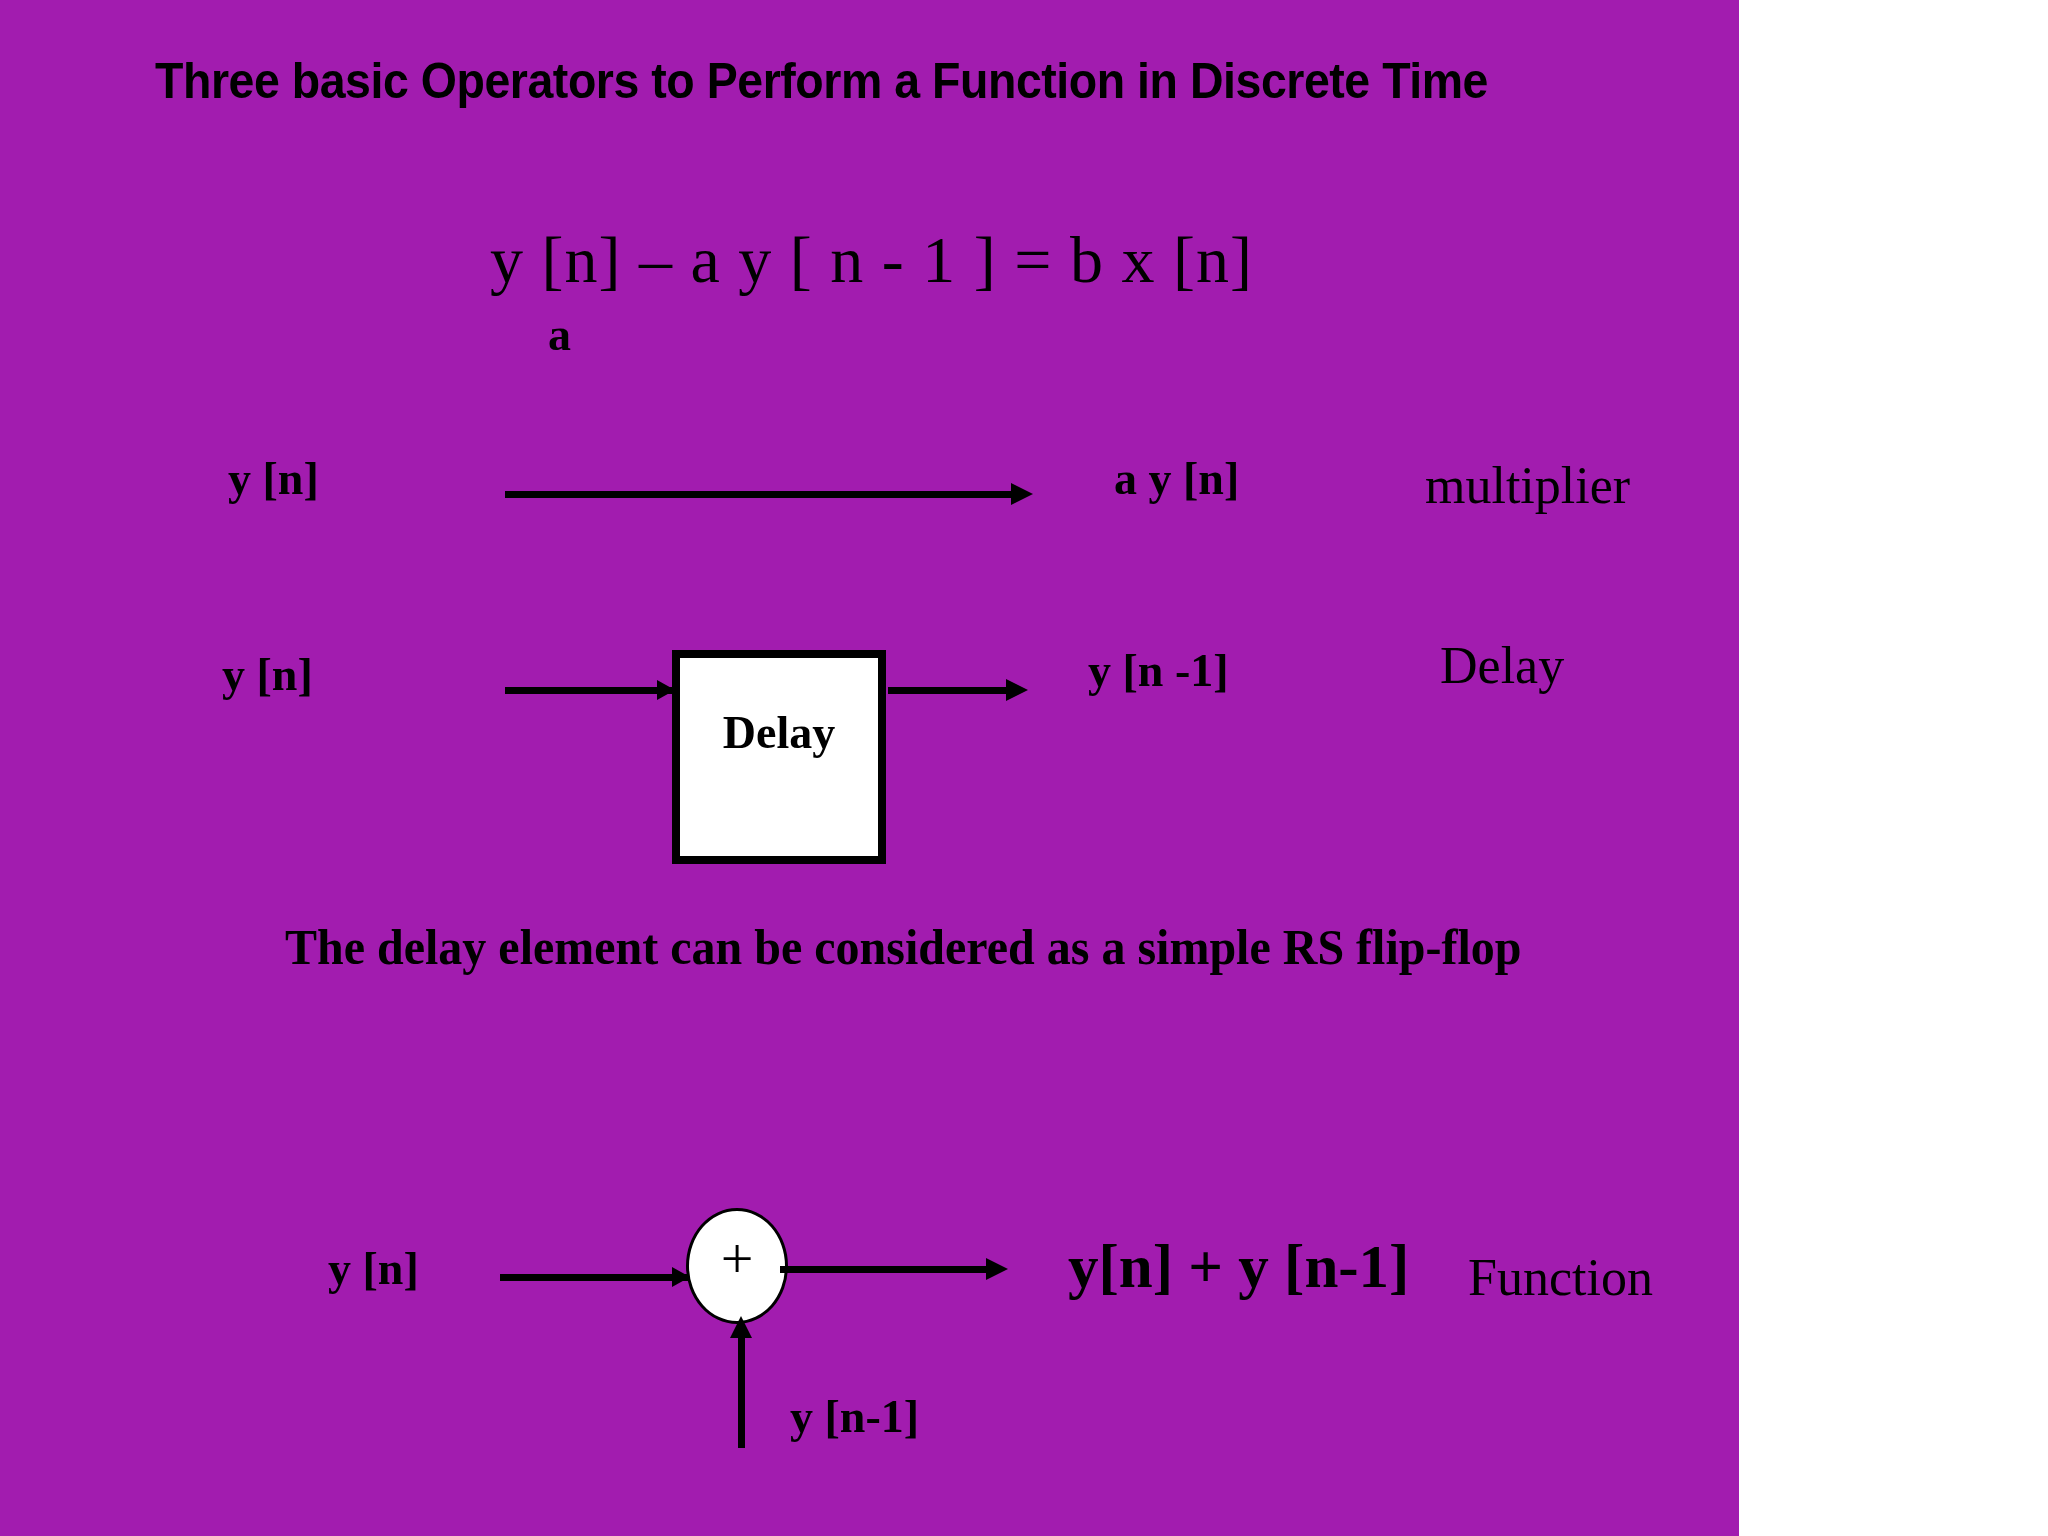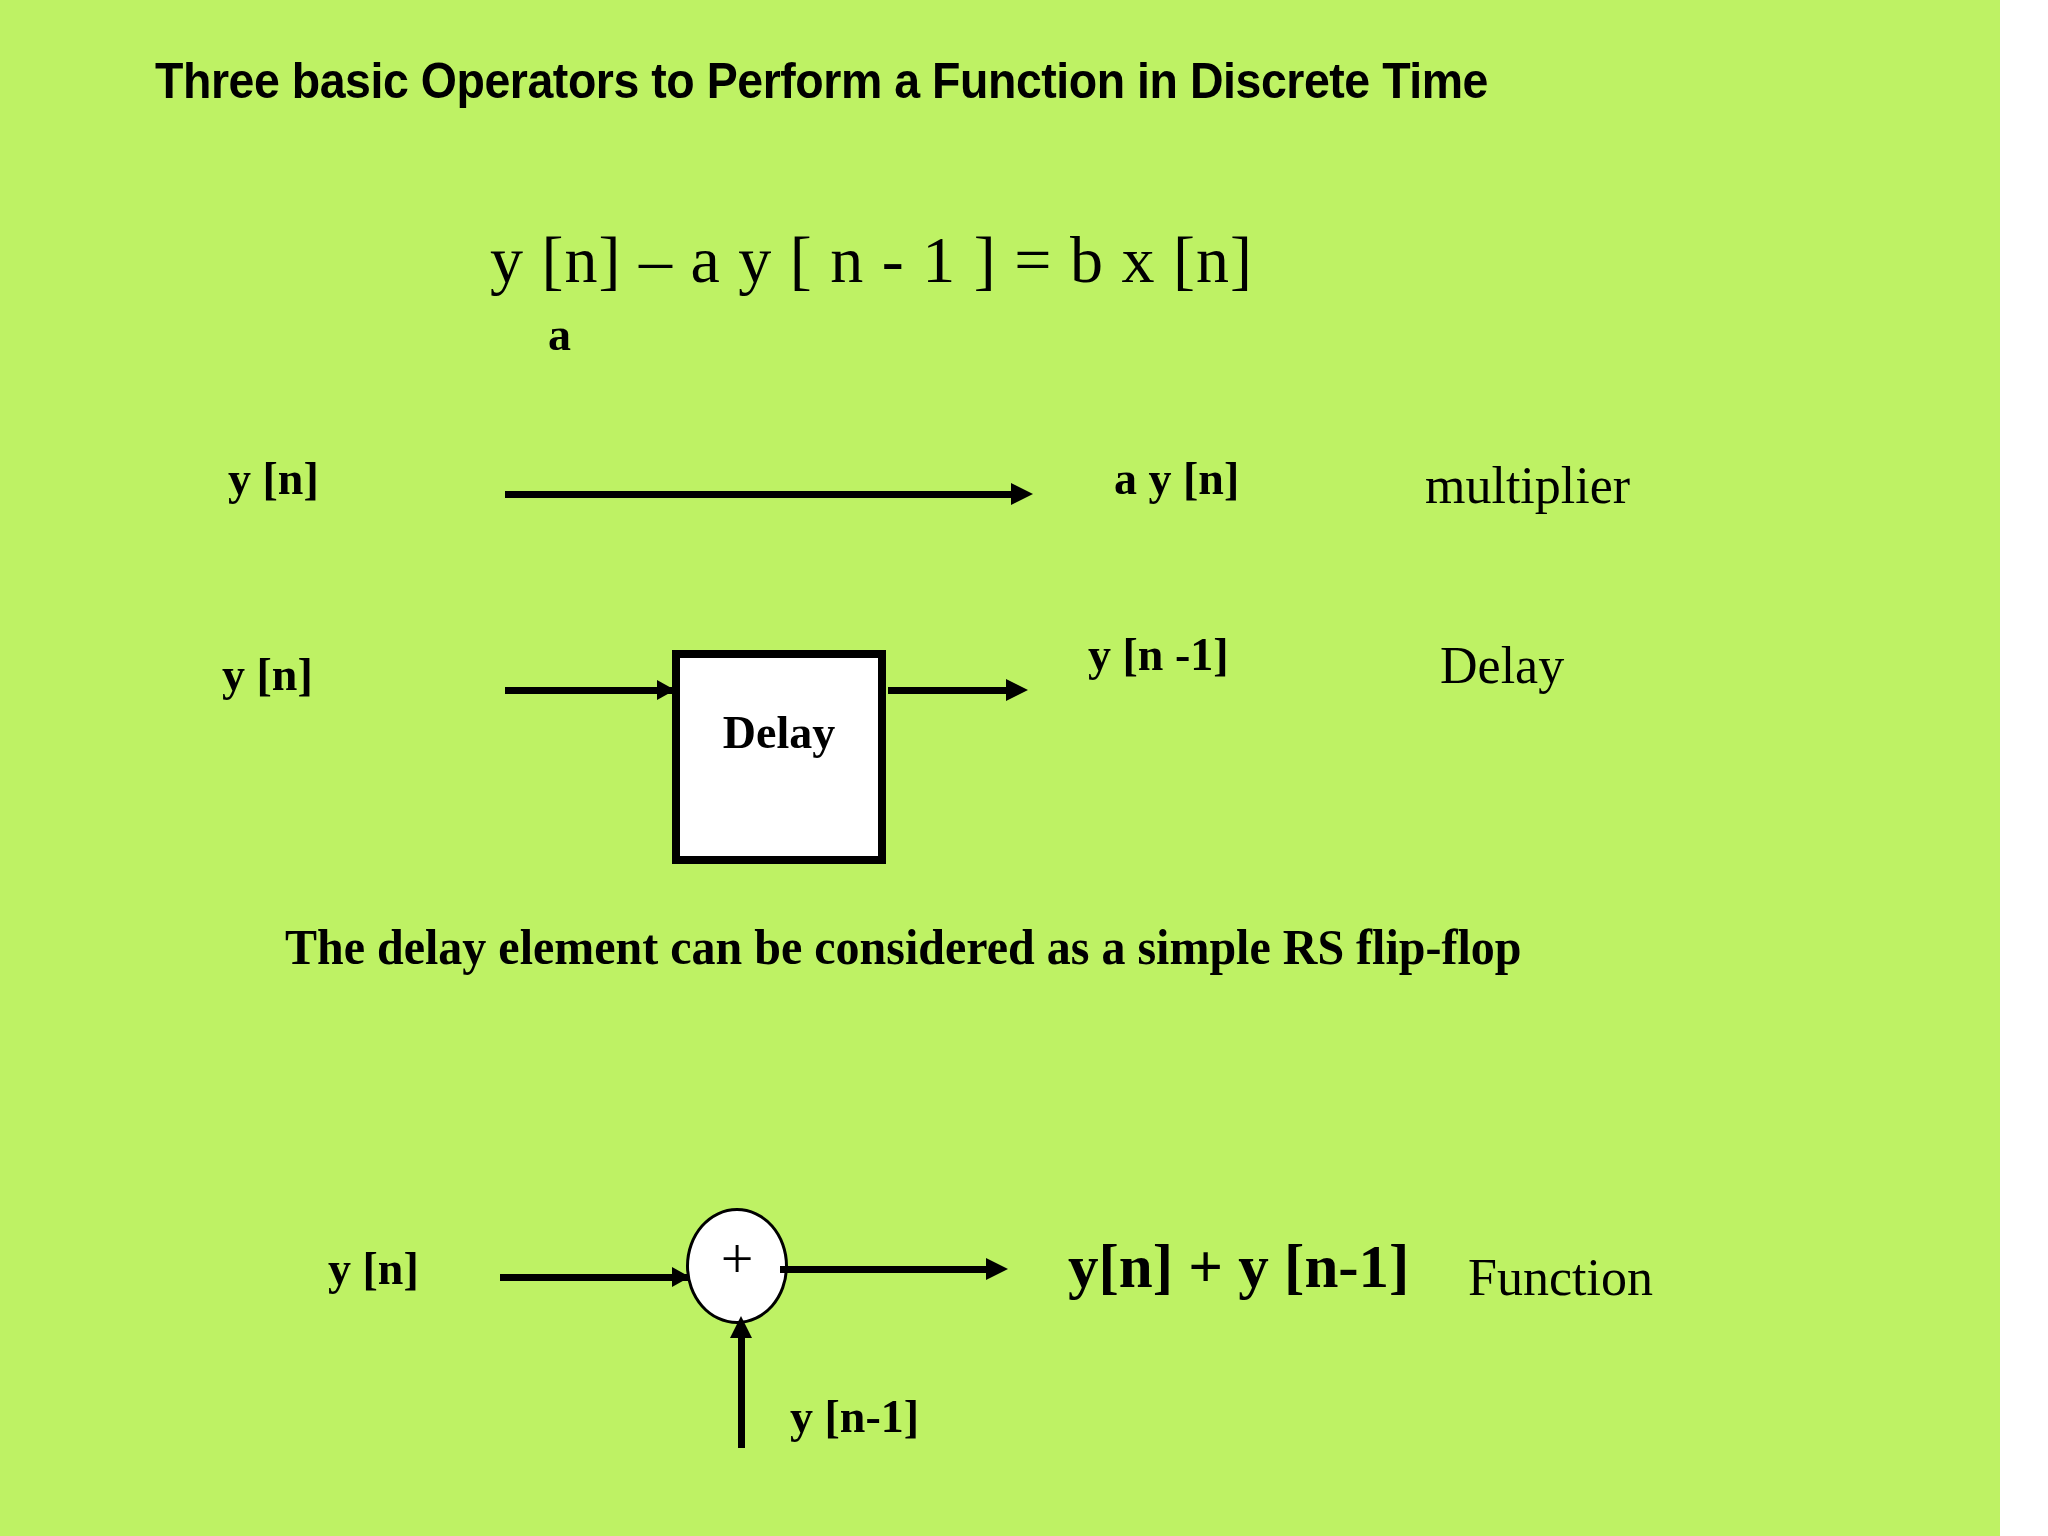--- a/index.html
+++ b/index.html
@@ -2,23 +2,23 @@
 <html><head>
 <meta charset="utf-8">
 <style>
   html, body {
     margin: 0;
     padding: 0;
     background: #ffffff;
   }
   #slide {
     position: relative;
-    width: 2000px;
+    width: 1739px;
     height: 1536px;
-    background: #bef264;
+    background: #a21caf;
     overflow: hidden;
     font-family: "Liberation Serif", serif;
     color: #000000;
   }
   .abs { position: absolute; white-space: nowrap; }
 
   
   .title {
     left: 155px;
     top: 52px;
@@ -169,21 +169,21 @@
     <div class="hline" style="left:505px; top:687px; width:168px;"></div>
     <div class="arrowhead-right small" style="left:657px; top:680px;"></div>
 
     <div class="delay-box">
       <div class="delay-box-text">Delay</div>
     </div>
 
     <div class="hline" style="left:888px; top:687px; width:122px;"></div>
     <div class="arrowhead-right" style="left:1006px; top:679px;"></div>
 
-    <div class="abs mlabel" style="left:1088px; top:628px;">y [n -1]</div>
+    <div class="abs mlabel" style="left:1088px; top:644px;">y [n -1]</div>
 
     <div class="abs opname" style="left:1440px; top:628px;">Delay</div>
   </div>
 
   <div class="abs sentence">The delay element can be considered as a simple RS flip-flop</div>
 
   <div>
     <div class="abs mlabel" style="left:328px; top:1242px;">y [n]</div>
 
     <div class="hline" style="left:500px; top:1274px; width:188px;"></div>

